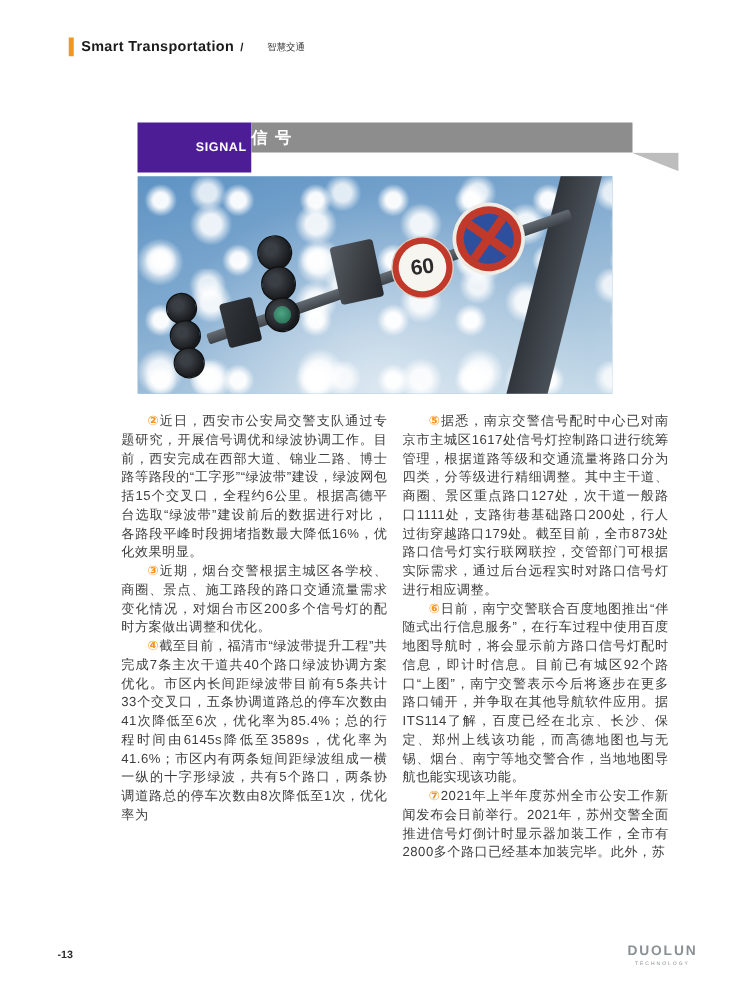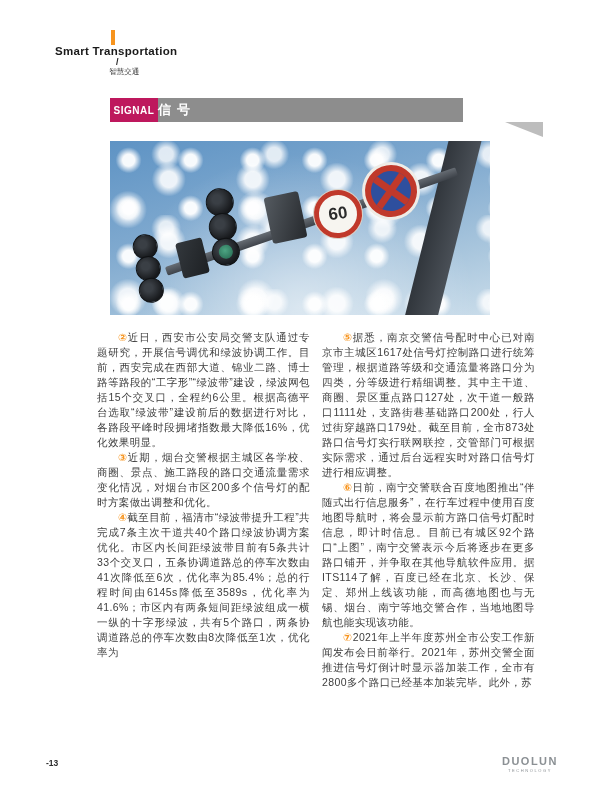--- a/index.html
+++ b/index.html
@@ -1,29 +1,29 @@
 <!DOCTYPE html>
 <html><head>
 <meta charset="utf-8">
 <style>
   html,body{margin:0;padding:0;background:#e8e8e8;}
   .page{position:relative;width:600px;height:800px;background:#ffffff;overflow:hidden;
         font-family:"Liberation Sans","DejaVu Sans",sans-serif;margin:0 auto;
         box-shadow:0 0 4px rgba(0,0,0,.15);}
   
-  .doc-header{position:absolute;left:55px;top:30px;display:flex;align-items:center;flex-direction:column;}
+  .doc-header{position:absolute;left:55px;top:30px;display:flex;align-items:center;}
   .doc-header .bar{width:4px;height:15px;background:#F7941E;margin-right:6px;}
   .doc-header .en{font-size:11.5px;font-weight:bold;color:#1a1a1a;letter-spacing:.3px;}
   .doc-header .sep{font-size:9px;font-weight:bold;color:#1a1a1a;margin:0 3px 0 5px;}
   .doc-header .zh{font-size:7.5px;color:#333;padding-left:16px;}
   
   .section{position:absolute;left:110px;top:98px;height:24px;display:flex;}
-  .section .tag{background:#be185d;color:#fff;font-size:10px;font-weight:bold;
+  .section .tag{background:#4c1d95;color:#fff;font-size:10px;font-weight:bold;
                 letter-spacing:.5px;display:flex;align-items:center;justify-content:center;
-                width:48px;height:24px;}
+                width:48px;height:40px;padding-left:43px;}
   .section .title{background:#8D8D8D;color:#fff;font-size:13px;font-weight:bold;
                   letter-spacing:6px;display:flex;align-items:center;
                   width:305px;height:24px;box-sizing:border-box;}
   .fold{position:absolute;left:505px;top:122px;width:38px;height:15px;background:#BDBDBD;
         -webkit-clip-path:polygon(0 0,100% 0,100% 100%);clip-path:polygon(0 0,100% 0,100% 100%);}
   
   .photo{position:absolute;left:110px;top:141px;width:380px;height:174px;overflow:hidden;}
   .sky{position:absolute;inset:0;
     background-color:#7ba6cc;
     background-image:

